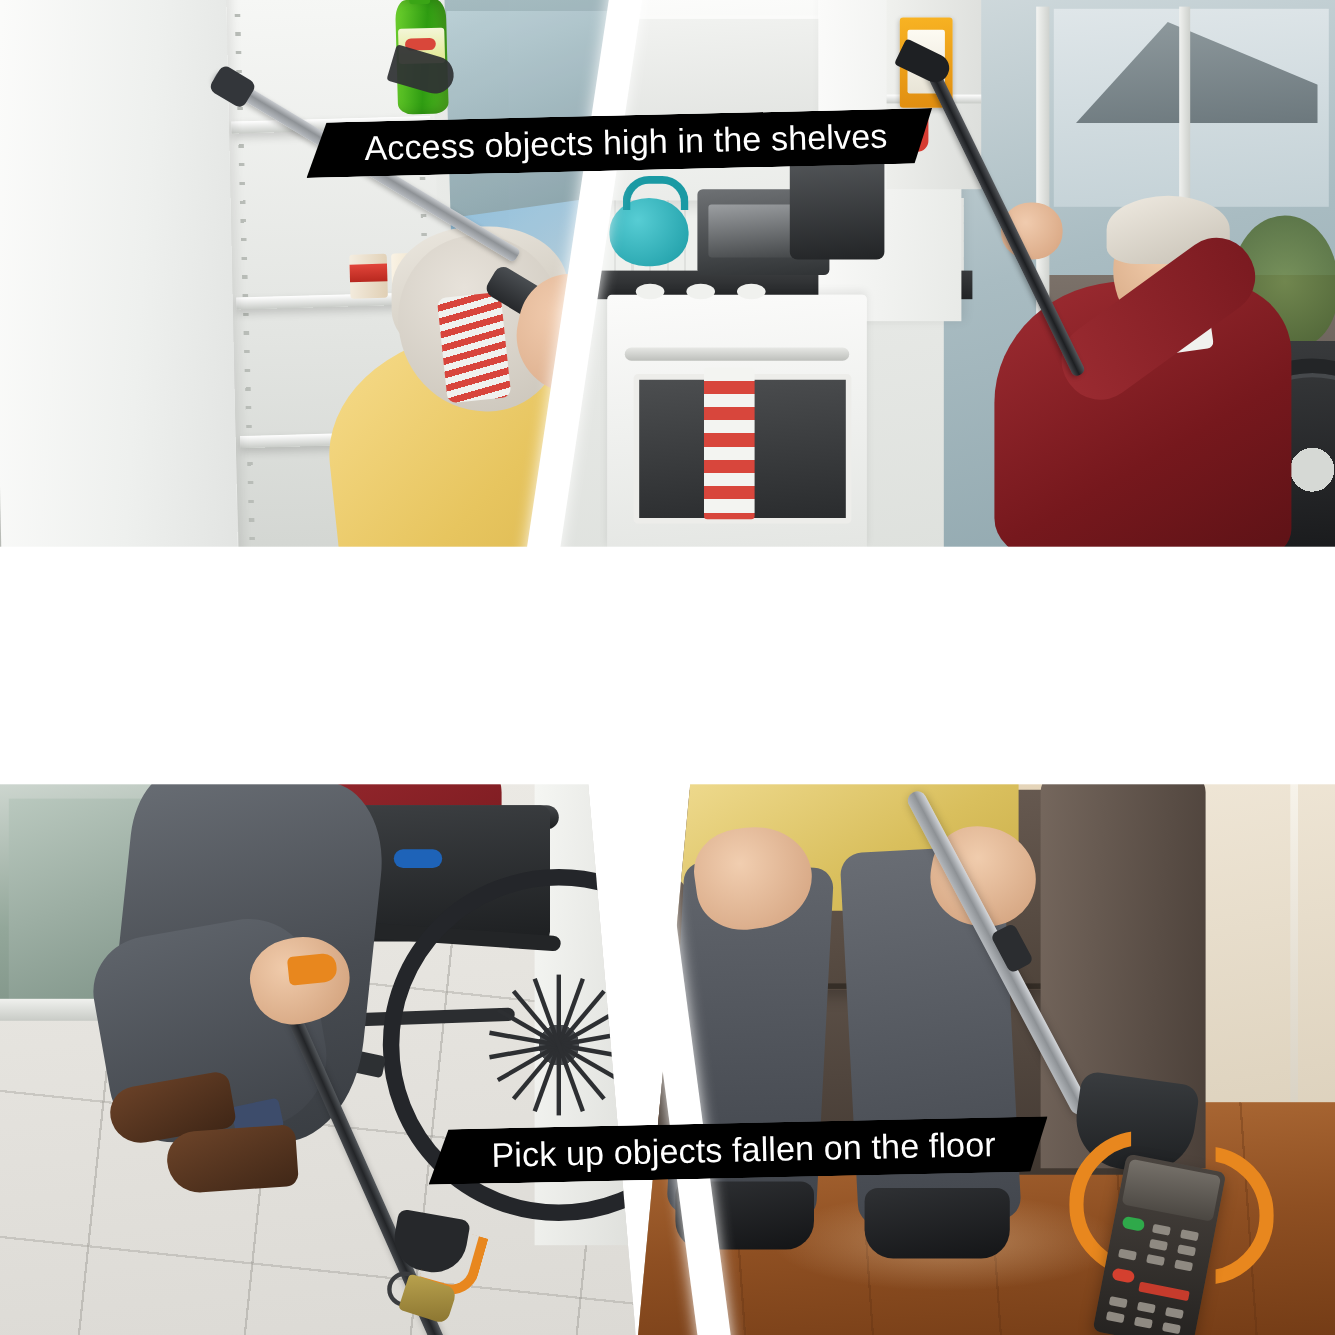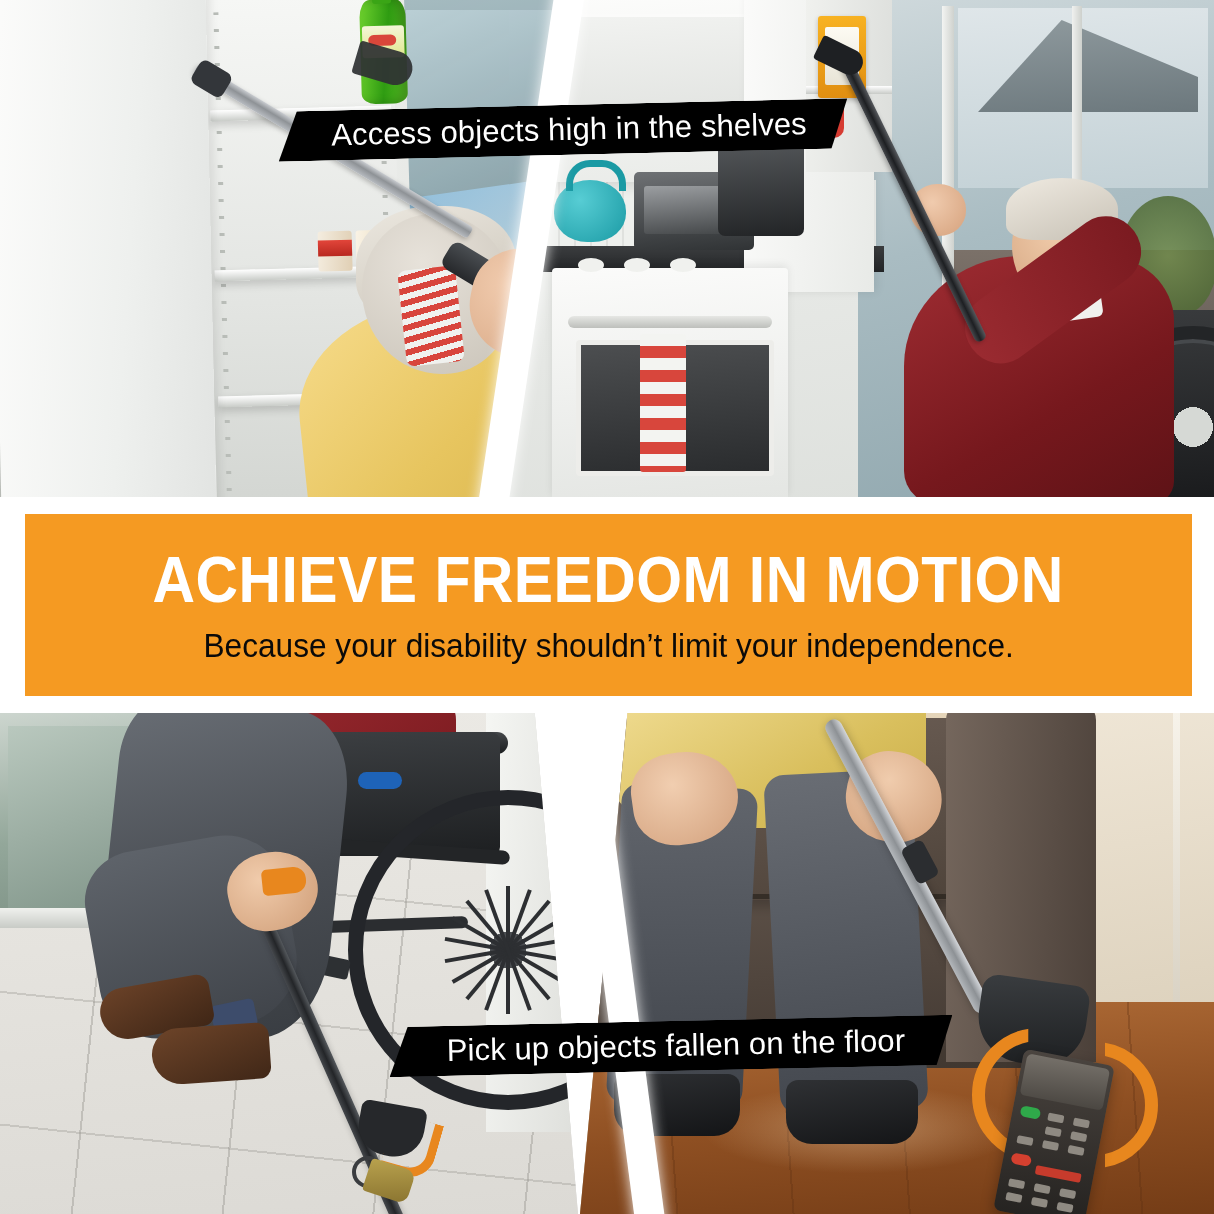--- a/index.html
+++ b/index.html
@@ -316,24 +316,20 @@
   </div>
 
   <div class="divider div-top"></div>
 
   <div class="caption cap-top" style="background: rgb(0, 0, 0);">
     <span>Access objects high in the shelves</span>
   </div>
 
   <div class="white-gap-top"></div>
 
-  <div class="banner" id="banner" style="background: rgb(245, 154, 34);">
-    <div class="banner-headline">ACHIEVE FREEDOM IN MOTION</div>
-    <div class="banner-sub">Because your disability shouldn’t limit your independence.</div>
-  </div>
 
   <div class="white-gap-bottom"></div>
 
   <div class="row row-bottom">
 
     <div class="photo p-bl">
       <div class="photo-inner">
         <div class="bl-floor"></div>
         <div class="bl-tilegrid"></div>
         <div class="bl-wallglass"></div>

